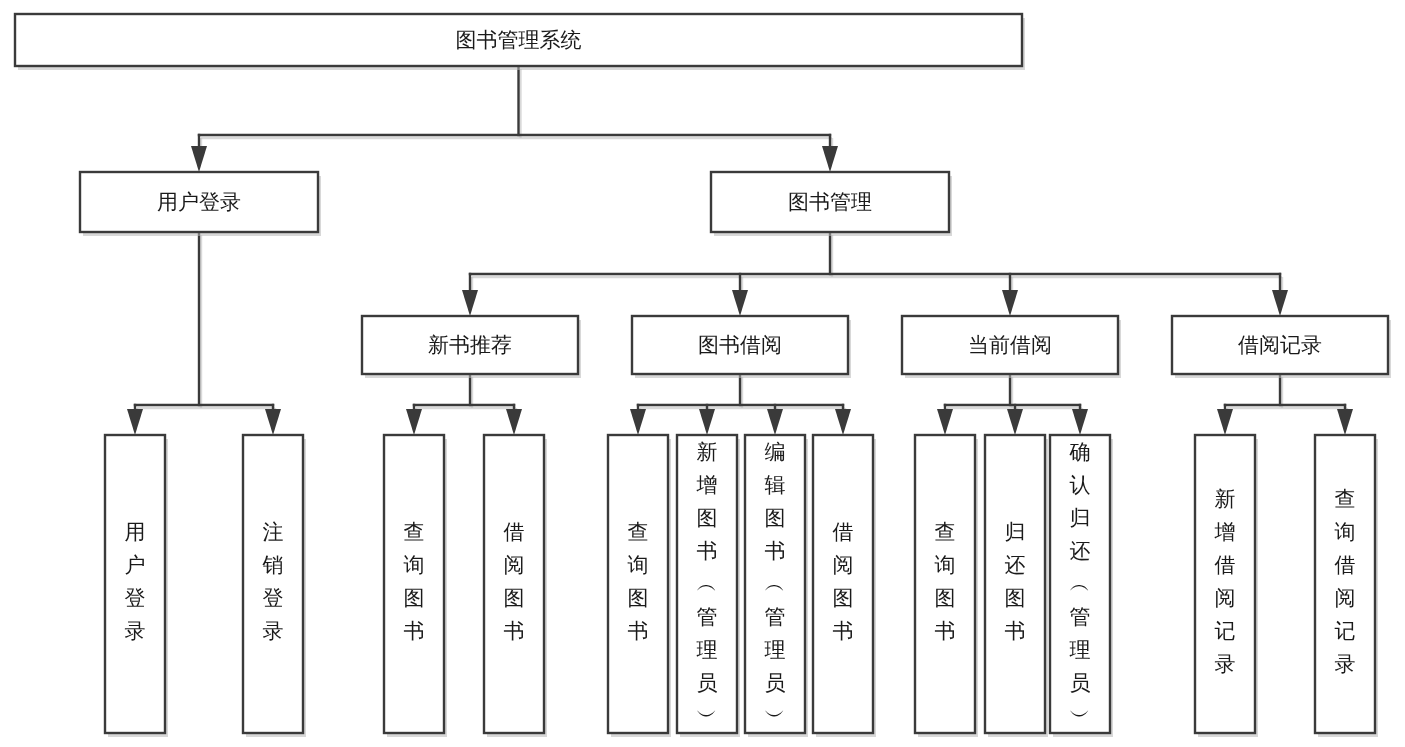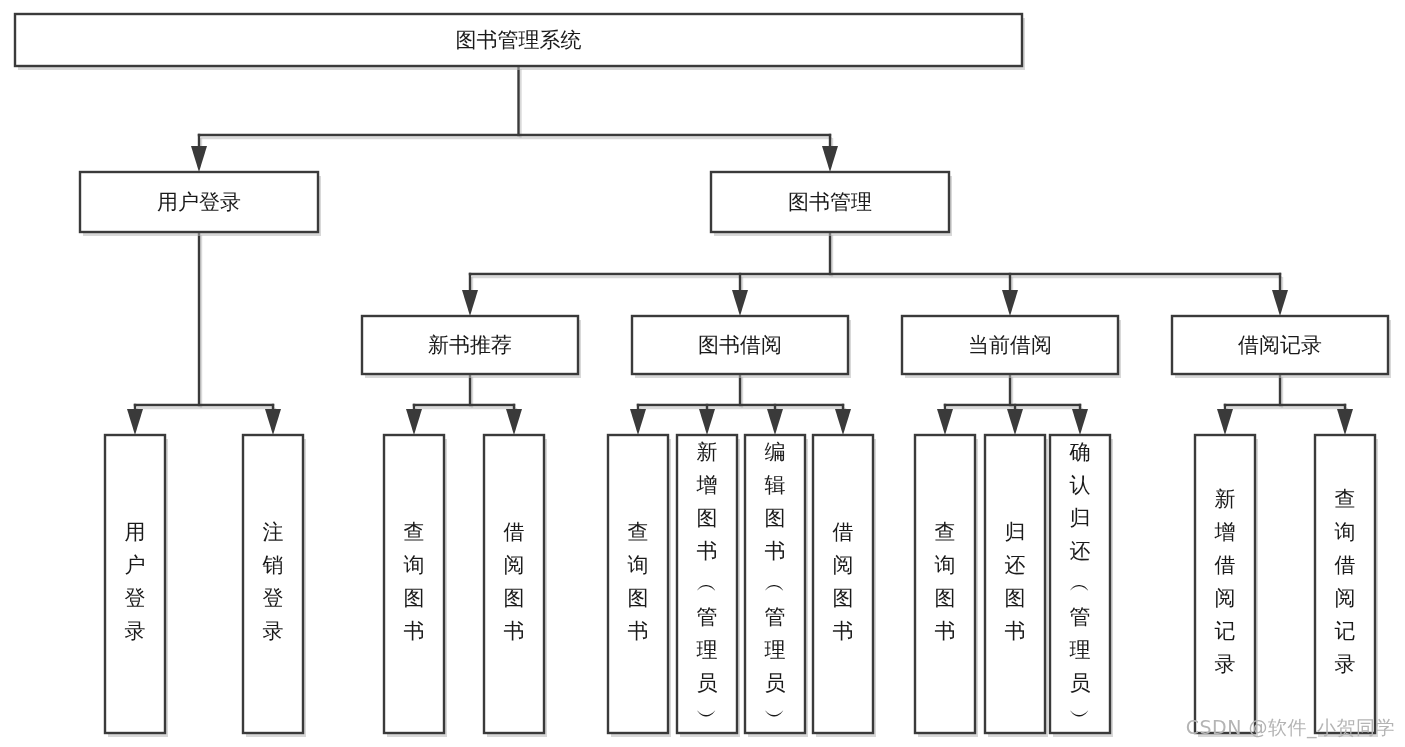--- a/index.html
+++ b/index.html
@@ -279,14 +279,13 @@
           <rect class="node-box" x="1195" y="435" width="60" height="298"></rect>
           <text class="node-label-vertical" x="1225" y="505.5"><tspan x="1225" dy="0">新</tspan><tspan x="1225" dy="33">增</tspan><tspan x="1225" dy="33">借</tspan><tspan x="1225" dy="33">阅</tspan><tspan x="1225" dy="33">记</tspan><tspan x="1225" dy="33">录</tspan></text>
         </g>
         <g>
           <rect class="node-shadow" x="1318" y="439" width="60" height="298"></rect>
           <rect class="node-box" x="1315" y="435" width="60" height="298"></rect>
           <text class="node-label-vertical" x="1345" y="505.5"><tspan x="1345" dy="0">查</tspan><tspan x="1345" dy="33">询</tspan><tspan x="1345" dy="33">借</tspan><tspan x="1345" dy="33">阅</tspan><tspan x="1345" dy="33">记</tspan><tspan x="1345" dy="33">录</tspan></text>
         </g>
       </g>
   </svg>
-  <div class="watermark-text">CSDN @软件_小贺同学</div>
 </div>
 
 </body></html>

